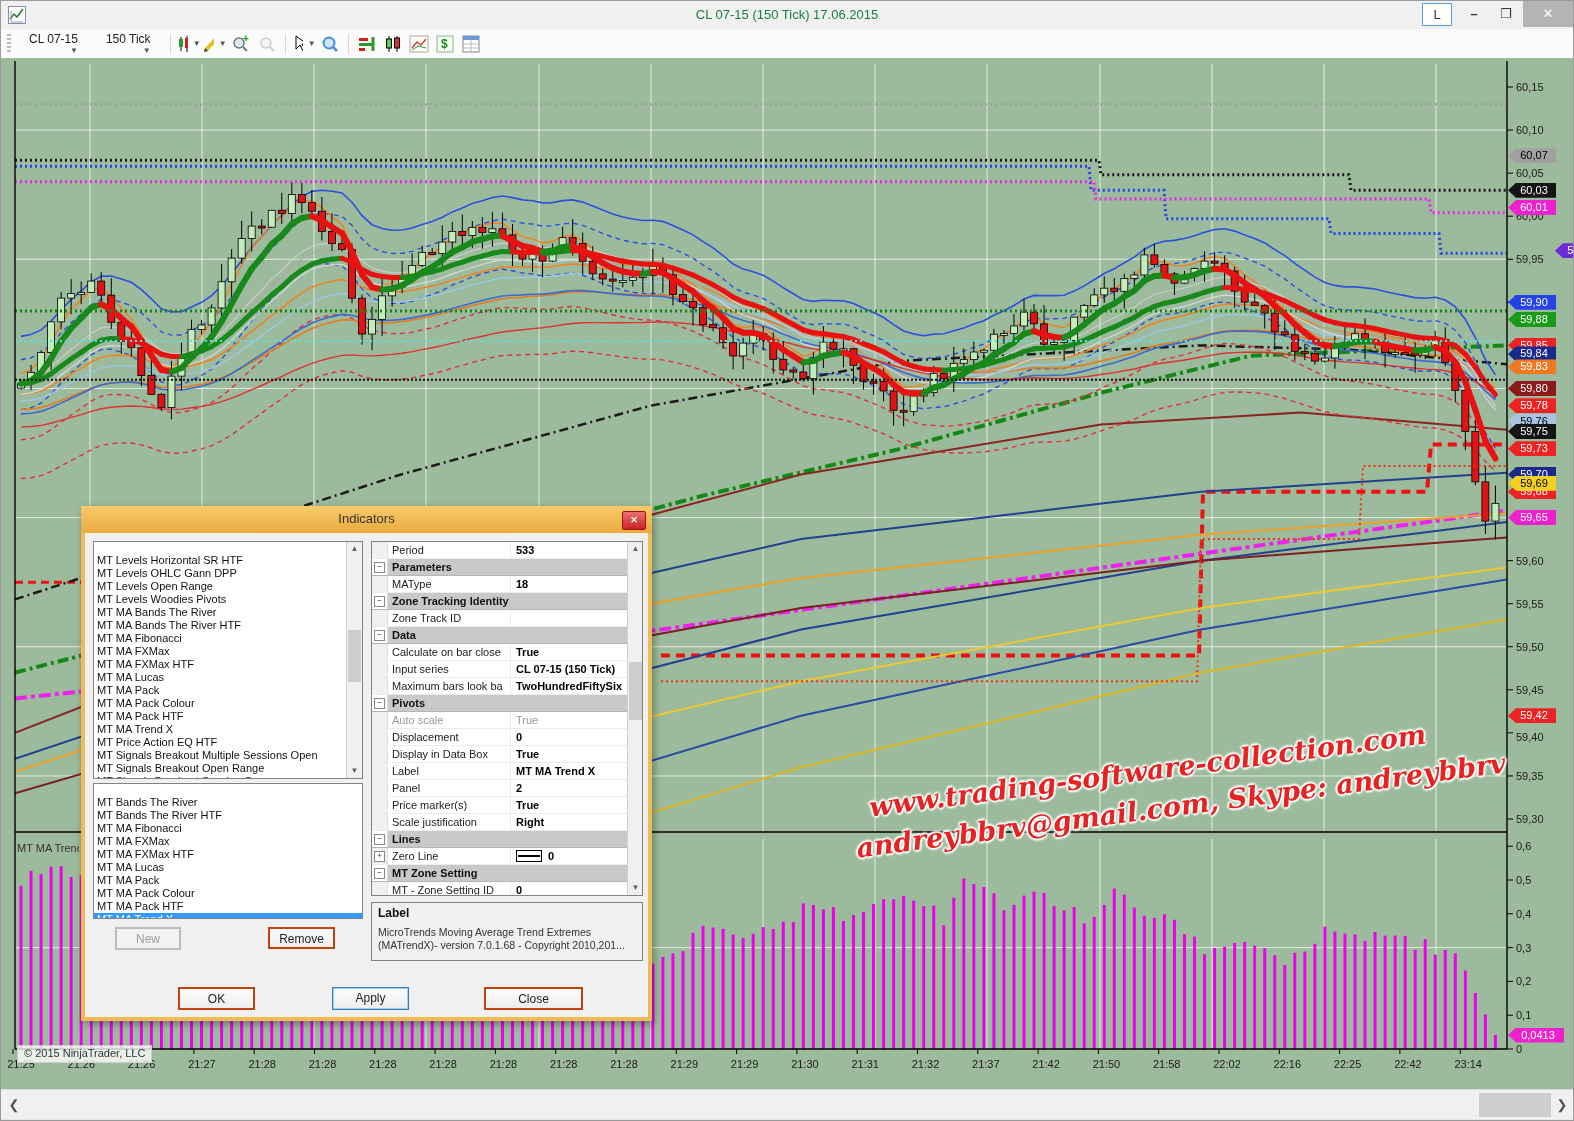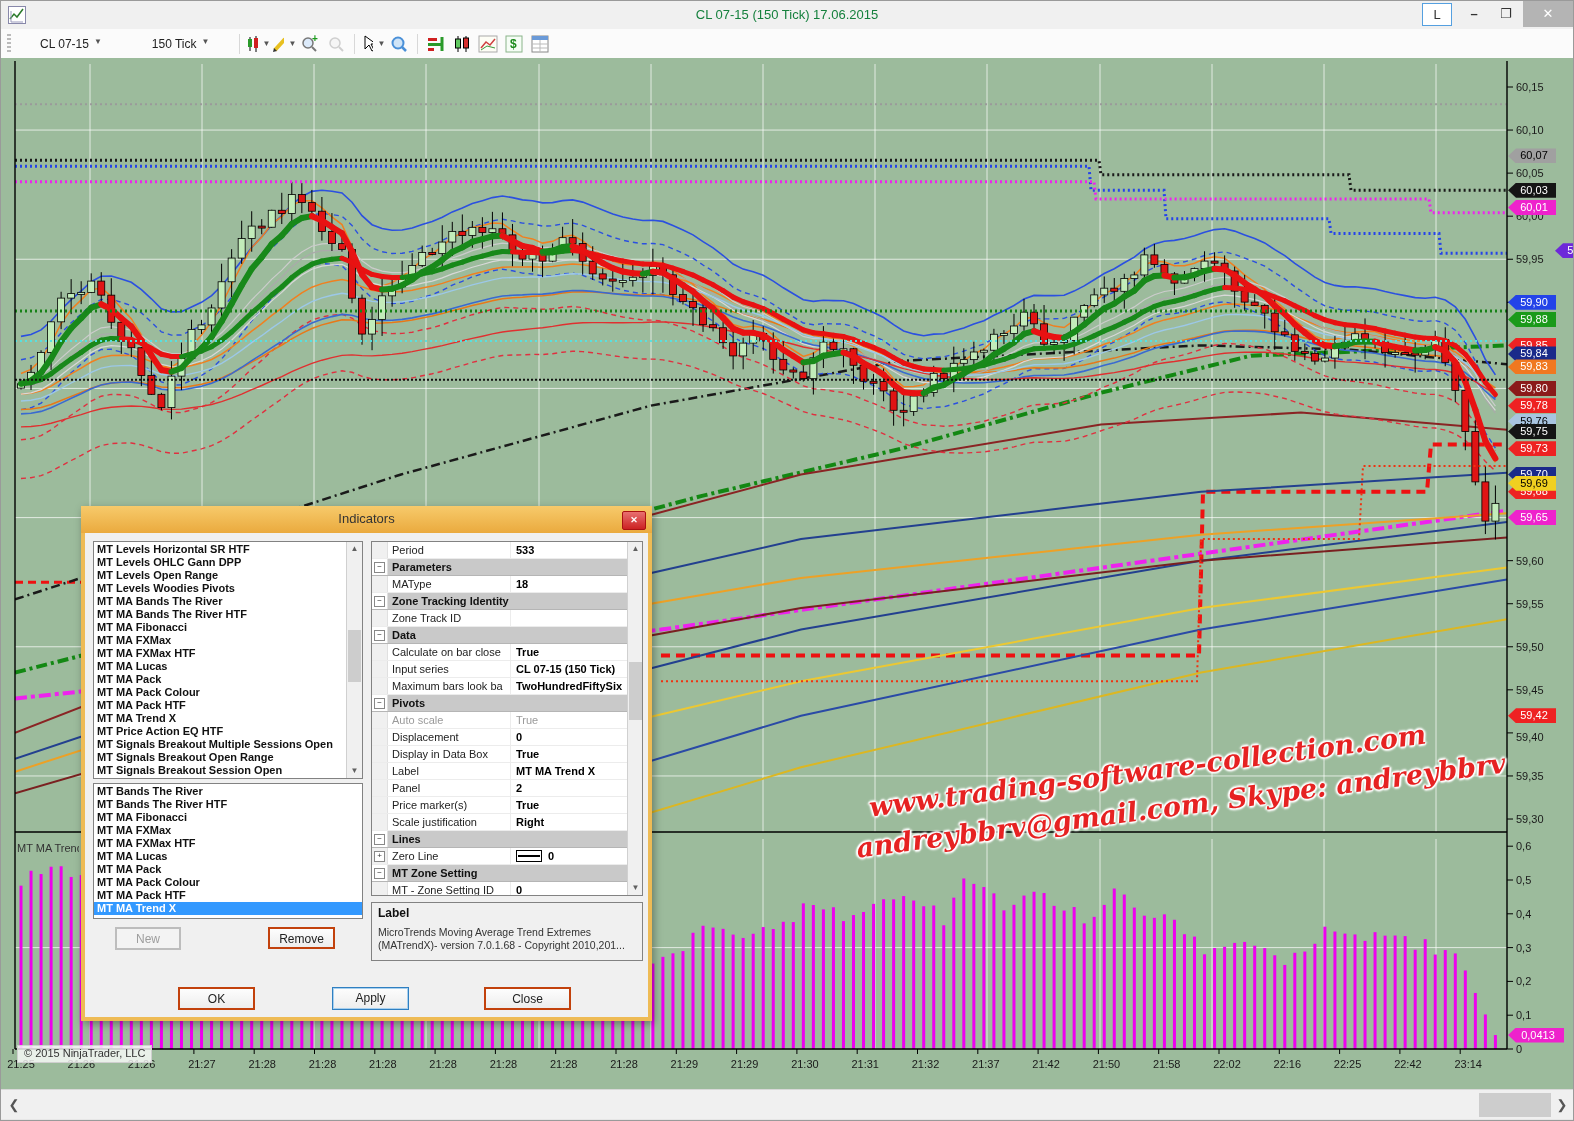--- a/index.html
+++ b/index.html
@@ -4,21 +4,21 @@
 <style>
   html,body{margin:0;padding:0;background:#e4e4e4;font-family:"Liberation Sans",sans-serif;}
   #win{position:relative;width:1574px;height:1121px;background:#f0f0f0;overflow:hidden;border:1px solid #9a9a9a;box-sizing:border-box;}
   
   #titlebar{position:absolute;left:0;top:0;width:100%;height:28px;background:#f0f0f0;}
   #title-text{position:absolute;left:0;right:0;top:6px;text-align:center;font-size:13px;color:#15803d;}
   .winbtn{position:absolute;top:2px;width:30px;height:23px;text-align:center;line-height:22px;font-size:13px;color:#333;}
   
   #toolbar{position:absolute;left:0;top:28px;width:100%;height:29px;background:#fbfbfb;border-bottom:1px solid #e0e0e0;display:flex;align-items:center;}
   .grip{width:4px;height:20px;margin:0 4px 0 6px;background:repeating-linear-gradient(#bbb 0 2px,transparent 2px 4px);}
-  .tb-dd{display:flex;align-items:flex-start;font-size:12px;color:#222;padding:2px 6px;margin:0 18px;border:1px solid transparent;}
+  .tb-dd{display:flex;align-items:flex-end;font-size:12px;color:#222;padding:2px 6px;margin:0 7px;border:1px solid transparent;flex-direction:column;}
   .dd-arrow{font-size:8px;color:#555;margin-left:5px;}
   .tb-sep{width:1px;height:20px;background:#d8d8d8;margin:0 5px;}
   .tb-ico{width:24px;height:22px;display:flex;align-items:center;justify-content:center;margin:0 1px;}
   
   #chart-root{position:absolute;left:0;top:57px;width:1574px;height:1031px;background:#9cbb9c;}
   #chart-svg{position:absolute;left:0;top:0;}
   .panel-label{position:absolute;font-size:11px;color:#333;white-space:nowrap;overflow:hidden;}
   .tick-label{position:absolute;font-size:11px;color:#1a1a1a;height:13px;line-height:13px;}
   .time-label{position:absolute;font-size:11px;color:#1a1a1a;transform:translateX(-50%);margin-left:8px;}
   .pmarker{position:absolute;left:1507px;width:48px;height:15px;font-size:11px;line-height:15px;text-align:center;clip-path:polygon(0 50%,8px 0,100% 0,100% 100%,8px 100%);padding-left:4px;box-sizing:border-box;}
@@ -28,21 +28,21 @@
   
   #hscroll{position:absolute;left:0;top:1088px;width:1574px;height:30px;background:#f0f0f0;border-top:1px solid #d8d8d8;}
   #hscroll .arr{position:absolute;top:4px;width:18px;height:22px;color:#555;font-size:13px;text-align:center;line-height:22px;}
   #hthumb{position:absolute;left:1478px;top:3px;width:72px;height:24px;background:#cdcdcd;}
   #bottomstrip{position:absolute;left:0;top:1118px;width:1574px;height:3px;background:#e6e6e6;}
   
   #dlg{position:absolute;left:80px;top:505px;width:571px;height:515px;background:#f0f0f0;border:4px solid #eebb55;box-shadow:2px 3px 8px rgba(0,0,0,0.35);box-sizing:border-box;z-index:10;}
   #dlg-title{position:absolute;left:-4px;top:-4px;width:571px;height:27px;background:linear-gradient(#f7ca6b,#eaaa3e);text-align:center;font-size:13px;color:#333;line-height:26px;}
   #dlg-close{position:absolute;right:6px;top:5px;width:22px;height:17px;background:linear-gradient(#e87070,#cc2222);border:1px solid #aa1111;border-radius:2px;color:#fff;font-size:9px;font-weight:bold;text-align:center;line-height:16px;}
   .listbox{position:absolute;background:#fff;border:1px solid #828282;font-size:11px;overflow:hidden;}
-  .listbox .items{position:absolute;left:0;top:0;right:15px;bottom:0;padding-top:1px;font-weight:bold;}
+  .listbox .items{position:absolute;left:0;top:0;right:15px;bottom:0;padding-top:12px;}
   .li{height:13px;line-height:13px;padding-left:3px;white-space:nowrap;color:#111;}
   .li.sel{background:#3399ff;color:#fff;}
   .vscroll{position:absolute;right:0;top:0;width:15px;bottom:0;background:#f0f0f0;border-left:1px solid #d0d0d0;}
   .vscroll .a{position:absolute;left:0;width:15px;height:14px;font-size:8px;color:#606060;text-align:center;line-height:14px;}
   .vscroll .thumb{position:absolute;left:1px;width:13px;background:#cdcdcd;}
   .dlgbtn{position:absolute;height:23px;background:linear-gradient(#fdfdfd,#ededed);border:2px solid #c2410c;font-size:12px;color:#222;text-align:center;line-height:21px;box-sizing:border-box;}
   .dlgbtn.disabled{border-color:#bdbdbd;color:#9d9d9d;background:#f3f3f3;}
   .dlgbtn.default{border:1px solid #2f7fc1;box-shadow:0 0 0 1px #a8d0ee inset;}
   
   #pgrid{position:absolute;left:286px;top:31px;width:272px;height:355px;background:#fff;border:1px solid #828282;font-size:11px;overflow:hidden;box-sizing:border-box;}
@@ -1304,16 +1304,16 @@
         <div class="thumb" style="top:120px;height:58px;"></div>
         <div class="a" style="bottom:0;">▼</div>
       </div>
     </div>
     <div id="pdesc">
       <div class="t">Label</div>
       <div class="d">MicroTrends Moving Average Trend Extremes (MATrendX)- version 7.0.1.68 - Copyright 2010,201...</div>
     </div>
     <div class="dlgbtn" style="left:93px;top:477px;width:77px;">OK</div>
     <div class="dlgbtn default" style="left:247px;top:477px;width:77px;">Apply</div>
-    <div class="dlgbtn" style="left:399px;top:477px;width:87px;">Close</div>
+    <div class="dlgbtn" style="left:399px;top:477px;width:99px;">Close</div>
   </div>
 
 </div>
 
 </body></html>

